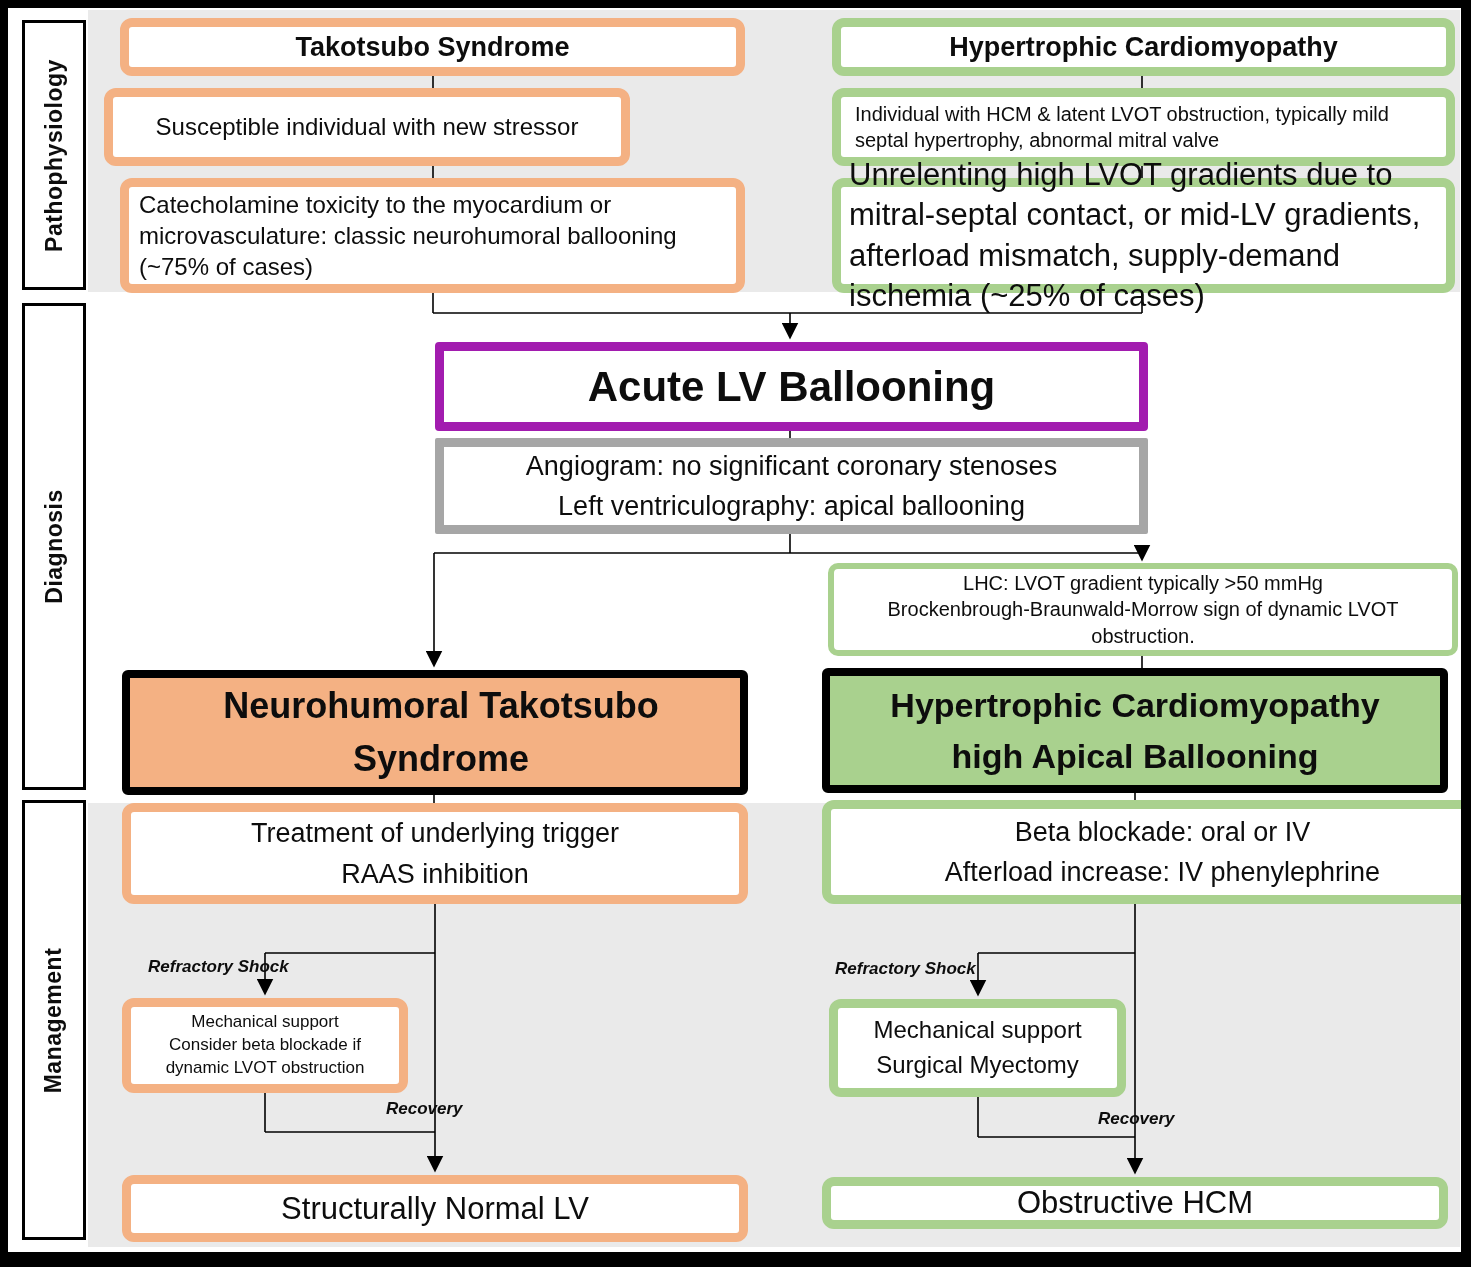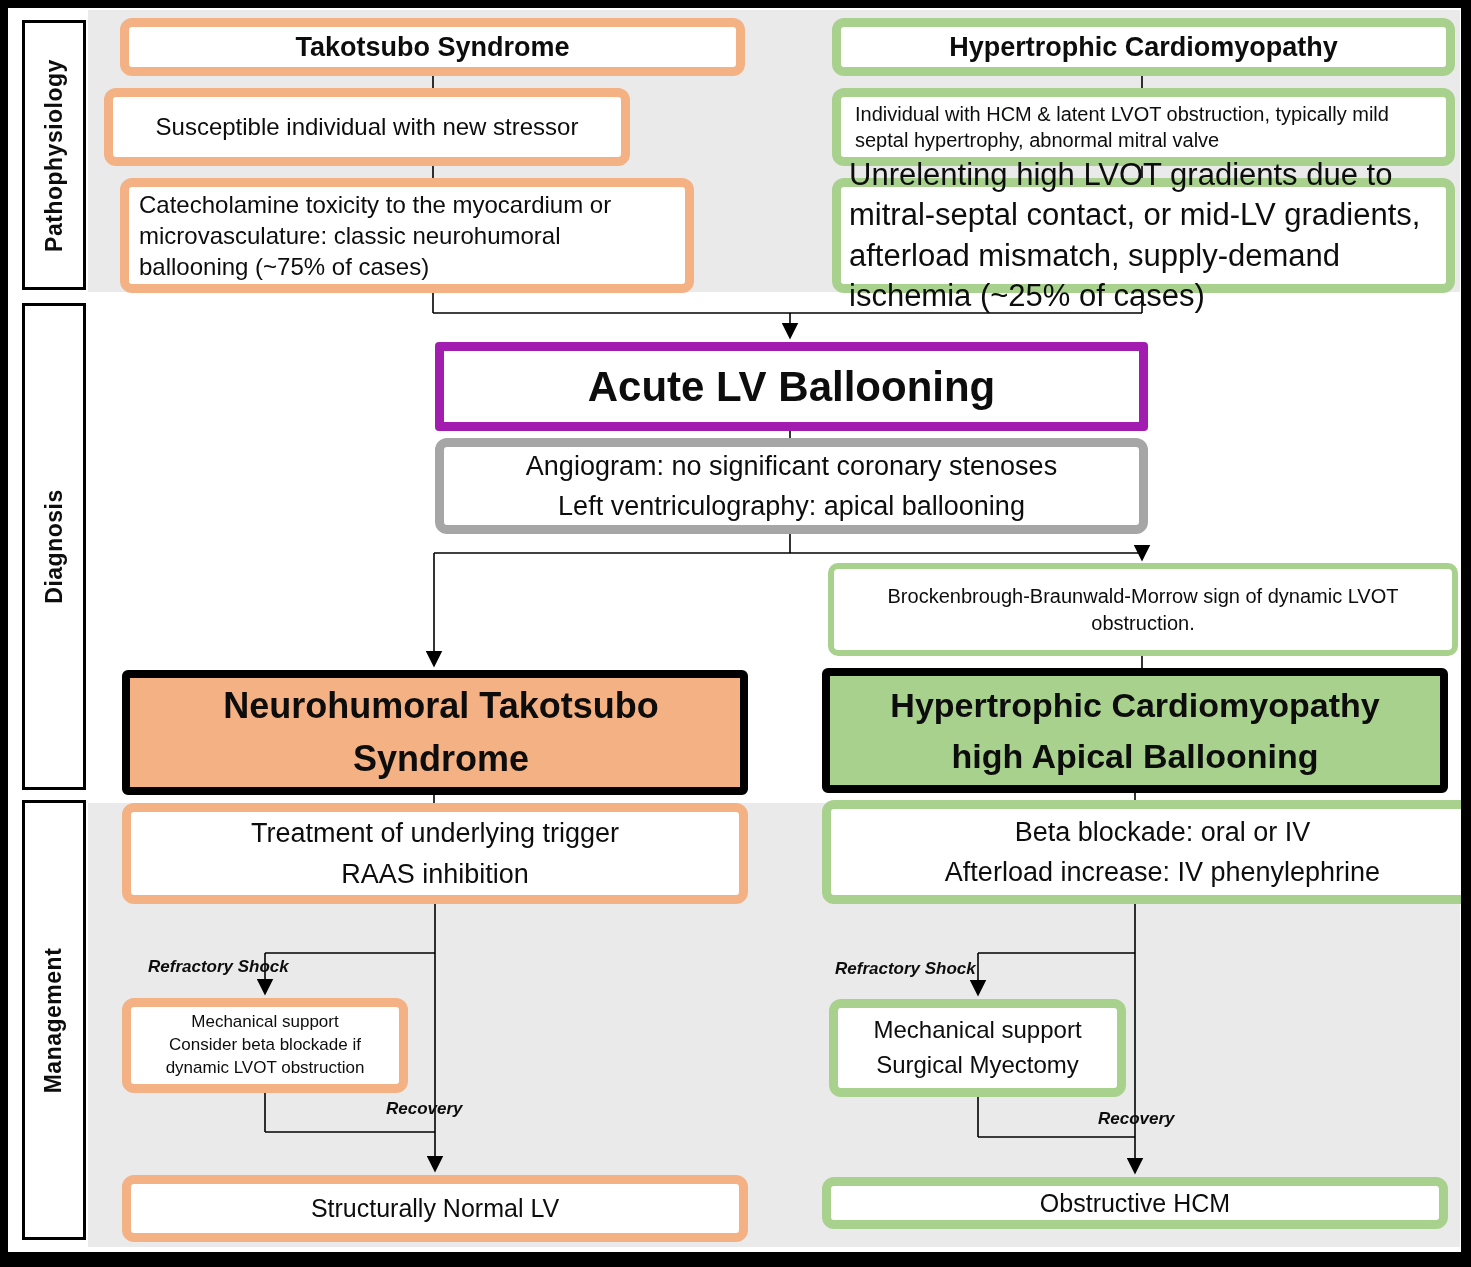--- a/index.html
+++ b/index.html
@@ -38,35 +38,35 @@
 
   .box {
     position: absolute; z-index: 2; box-sizing: border-box;
     background: #fff; display: flex; flex-direction: column;
     align-items: center; justify-content: center; text-align: left;
   }
   .b-orange { border: 9px solid #F4B183; border-radius: 12px; }
   .b-green  { border: 9px solid #A9D18E; border-radius: 12px; }
   .b-green-thin { border: 6px solid #A9D18E; border-radius: 10px; }
   .b-black  { border: 9px solid #a21caf; border-radius: 6px; }
-  .b-gray   { border: 9px solid #A6A6A6; border-radius: 12px; }
+  .b-gray   { border: 9px solid #A6A6A6; border-radius: 2px; }
   .fill-orange { background: #F4B183; padding-left: 12px; }
   .fill-green  { background: #A9D18E; }
 
   .t-header { font-weight: bold; font-size: 27px; }
   .t-body24 { font-size: 24px; line-height: 1.3; padding: 0 10px; }
   .t-body23 { font-size: 31px; line-height: 1.3; padding: 0 8px; }
   .t-body20 { font-size: 20px; line-height: 1.32; padding: 0 14px; }
   .t-acute  { font-weight: bold; font-size: 42px; }
   .t-line27 { font-size: 27px; line-height: 1.5; }
   .t-result-l { font-weight: bold; font-size: 36px; line-height: 1.45; }
   .t-result-r { font-weight: bold; font-size: 34px; line-height: 1.5; }
   .t-mech-s { font-size: 17px; line-height: 1.35; }
   .t-mech-m { font-size: 24px; line-height: 1.45; }
-  .t-outcome { font-size: 25px; }
+  .t-outcome { font-size: 31px; }
 
   .flabel {
     position: absolute; z-index: 3;
     font-style: italic; font-weight: 600; font-size: 17px; white-space: nowrap;
   }
 </style>
 </head>
 <body>
 
 <div id="root">
@@ -127,21 +127,21 @@
   <div class="vlabel" style="left:22px; top:800px; width:64px; height:440px;">
     <span>Management</span>
   </div>
 
   <div class="box b-orange t-header" style="left:120px; top:18px; width:625px; height:58px;">
     <div>Takotsubo Syndrome</div>
   </div>
   <div class="box b-orange t-body24" style="left:104px; top:88px; width:526px; height:78px;">
     <div>Susceptible individual with new stressor</div>
   </div>
-  <div class="box b-orange t-body24" style="left:120px; top:178px; width:574px; height:115px;">
+  <div class="box b-orange t-body24" style="left:120px; top:178px; width:625px; height:115px;">
     <div>Catecholamine toxicity to the myocardium or microvasculature: classic neurohumoral ballooning (~75% of cases)</div>
   </div>
 
   <div class="box b-green t-header" style="left:832px; top:18px; width:623px; height:58px;">
     <div>Hypertrophic Cardiomyopathy</div>
   </div>
   <div class="box b-green t-body20" style="left:832px; top:88px; width:623px; height:78px;">
     <div>Individual with HCM &amp; latent LVOT obstruction, typically mild septal hypertrophy, abnormal mitral valve</div>
   </div>
   <div class="box b-green t-body23" style="left:832px; top:178px; width:623px; height:115px;">
@@ -149,20 +149,21 @@
   </div>
 
   <div class="box b-black t-acute" style="left:435px; top:342px; width:713px; height:89px; border-radius:4px;">
     <div>Acute LV Ballooning</div>
   </div>
   <div class="box b-gray t-line27" style="left:435px; top:438px; width:713px; height:96px;">
     <div>Angiogram: no significant coronary stenoses</div>
     <div>Left ventriculography: apical ballooning</div>
   </div>
   <div class="box b-green-thin t-body20" style="left:828px; top:563px; width:630px; height:93px; padding:2px 0;">
+    <div>LHC: LVOT gradient typically &gt;50 mmHg</div>
     <div>Brockenbrough-Braunwald-Morrow sign of dynamic LVOT</div>
     <div>obstruction.</div>
   </div>
 
   <div class="box b-black fill-orange t-result-l" style="left:122px; top:670px; width:626px; height:125px; border:8px solid #000;">
     <div>Neurohumoral Takotsubo</div>
     <div>Syndrome</div>
   </div>
   <div class="box b-black fill-green t-result-r" style="left:822px; top:668px; width:626px; height:125px; border:8px solid #000;">
     <div>Hypertrophic Cardiomyopathy</div>

